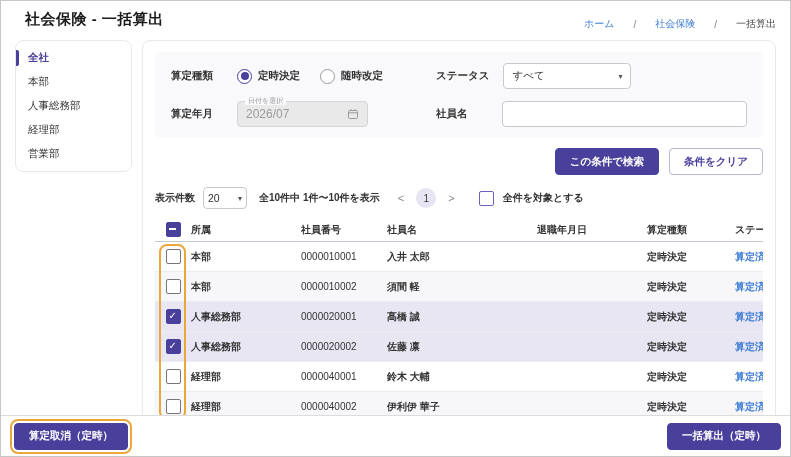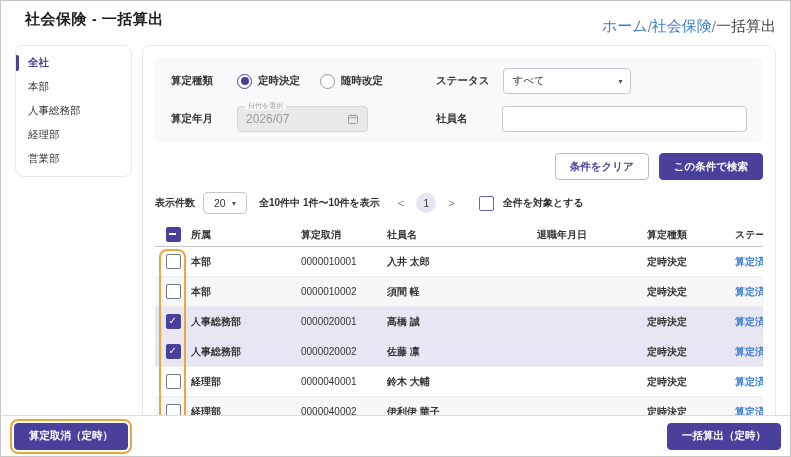--- a/index.html
+++ b/index.html
@@ -2,21 +2,21 @@
 <html style="--primary: #49409C; --link: #3D7CD4; --highlight: #EDA63C; --row-selected: #E8E6F3; --row-alt: #F7F7FA;"><head>
 <meta charset="utf-8">
 <style>
   * { box-sizing: border-box; }
   body { margin: 0; background: #fff; font-family: "Liberation Sans", "DejaVu Sans", sans-serif; }
   .page { position: relative; width: 791px; height: 457px; border: 1px solid #c6c6c6; background: #fff; overflow: hidden; }
 
   
   .header { display: flex; justify-content: space-between; align-items: flex-start; padding: 9px 14px 0 24px; }
   .page-title { margin: 0; font-size: 15px; font-weight: 700; color: #1b1b1b; letter-spacing: .5px; }
-  .breadcrumb { font-size: 15px; margin-top: 7px; display: flex; gap: 0; align-items: center; }
+  .breadcrumb { font-size: 10px; margin-top: 7px; display: flex; gap: 19px; align-items: center; }
   .bc-link { color: var(--link, #3D7CD4); cursor: pointer; text-decoration: none; }
   .bc-sep { color: #888; }
   .bc-current { color: #444; }
 
   
   .content { display: flex; gap: 10px; padding: 9px 14px 0 14px; align-items: flex-start; }
   .sidebar { width: 117px; border: 1px solid #e9e9ec; border-radius: 8px; padding: 5px 0; background: #fff; flex: none; }
   .side-item { position: relative; padding: 5px 12px; font-size: 10.5px; color: #333; cursor: pointer; white-space: nowrap; }
   .side-item.selected { color: var(--primary, #49409C); font-weight: 700; }
   .side-item.selected::before { content: ""; position: absolute; left: 0; top: 4px; bottom: 4px; width: 3px; background: var(--primary, #49409C); border-radius: 0 2px 2px 0; }
@@ -44,21 +44,21 @@
   .text-input { width: 252px; height: 26px; border: 1px solid #c9c9cd; border-radius: 4px; font-size: 10.5px; padding: 0 8px; font-family: inherit; }
 
   .filter-actions { display: flex; justify-content: flex-end; gap: 10px; margin-top: 10px; }
   .btn { height: 27px; border-radius: 4px; font-size: 10.5px; font-weight: 700; padding: 0 14px; cursor: pointer; font-family: inherit; }
   .btn-outline { background: #fff; border: 1px solid #b9b6d6; color: var(--primary, #49409C); }
   .btn-primary { background: var(--primary, #49409C); border: 1px solid var(--primary, #49409C); color: #fff; }
 
   
   .list-controls { display: flex; align-items: center; margin-top: 12px; font-size: 10px; color: #333; }
   .lc-label { font-weight: 600; margin-right: 8px; }
-  .select-pagesize { width: 44px; height: 22px; padding: 0 10px; }
+  .select-pagesize { width: 44px; height: 22px; padding: 0 4px; }
   .range-text { font-weight: 600; margin-left: 12px; }
   .pager { display: flex; align-items: center; gap: 12px; margin-left: 18px; }
   .chev { color: #888; font-size: 11px; cursor: pointer; line-height: 1; }
   .page-pill { width: 20px; height: 20px; border-radius: 50%; background: #e7e4f4; color: #3a3a3a; display: flex; align-items: center; justify-content: center; font-size: 10px; cursor: pointer; }
   .select-all { display: flex; align-items: center; gap: 9px; margin-left: 24px; }
   .select-all .lbl { font-weight: 600; }
 
   
   .cb { width: 15px; height: 15px; border: 1.5px solid #75757a; border-radius: 2px; background: #fff; position: relative; cursor: pointer; flex: none; }
   .cb.accent { border-color: #6a62c0; }
@@ -153,22 +153,22 @@
           </div>
         </div>
 
         <div class="field">
           <span class="field-label">社員名</span>
           <input class="text-input" type="text" value="" style="">
         </div>
       </div>
 
       <div class="filter-actions">
+        <button class="btn btn-primary">この条件で検索</button>
         <button class="btn btn-outline">条件をクリア</button>
-        <button class="btn btn-primary">この条件で検索</button>
       </div>
 
       <div class="list-controls">
         <span class="lc-label">表示件数</span>
         <div class="select select-pagesize">
           <span>20</span>
           <span class="caret">▾</span>
         </div>
         <span class="range-text">全10件中 1件〜10件を表示</span>
         <div class="pager">
@@ -181,21 +181,21 @@
           <span class="lbl">全件を対象とする</span>
         </div>
       </div>
 
       <div class="table">
         <div class="trow thead">
           <div class="cell cb-wrap">
               <span class="cb indeterminate"></span>
             </div>
           <div class="cell">所属</div>
-          <div class="cell">算定取消</div>
+          <div class="cell">社員番号</div>
           <div class="cell">社員名</div>
           <div class="cell">退職年月日</div>
           <div class="cell">算定種類</div>
           <div class="cell c-status">ステータス</div>
         </div>
 
         <div class="tbody">
           <div class="trow">
             <div class="cell cb-wrap">
                 <span class="cb"></span>

